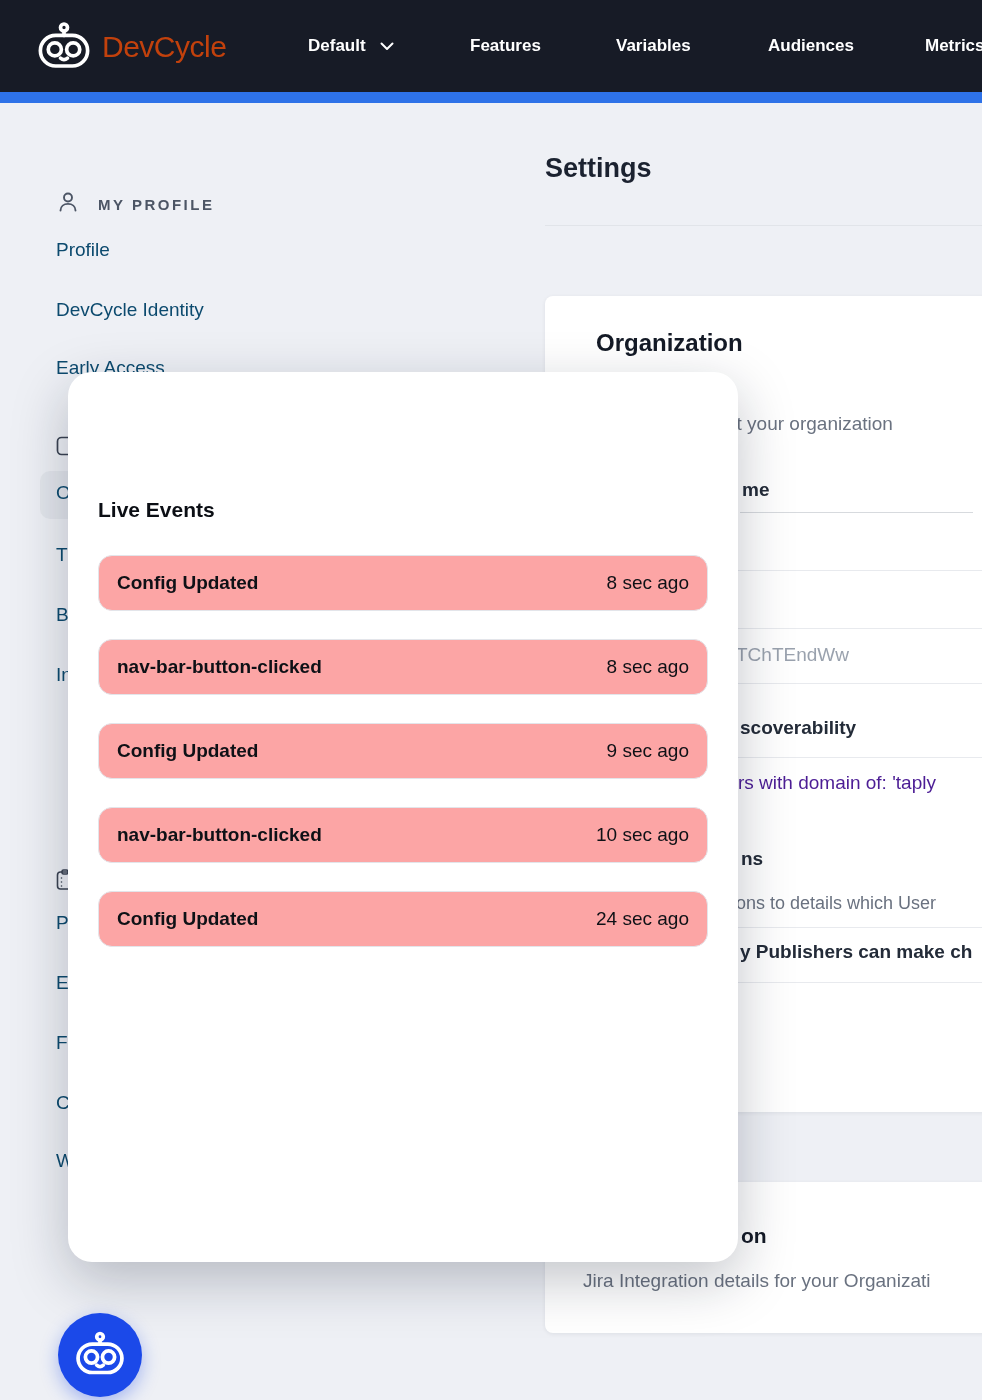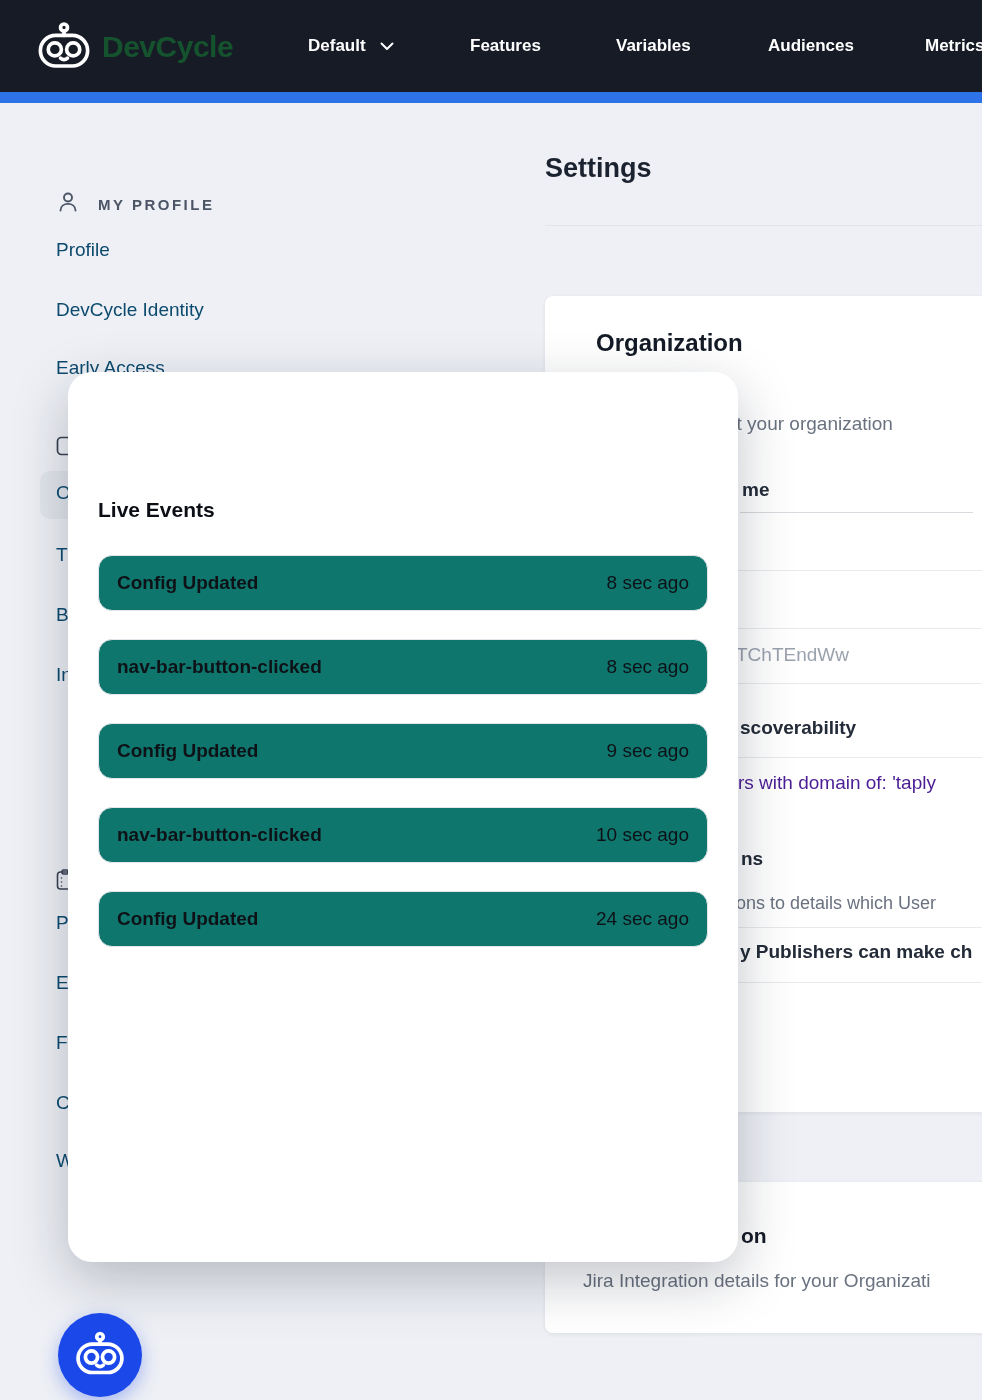--- a/index.html
+++ b/index.html
@@ -7,21 +7,21 @@
   #app {
     position:relative; width:982px; height:1400px; overflow:hidden;
     background:#eef0f5; font-family:"Liberation Sans", sans-serif;
   }
   .abs { position:absolute; }
 
   
   .navbar { left:0; top:0; width:982px; height:92px; background:#171b26; z-index:30; }
   .accent-bar { left:0; top:92px; width:982px; height:11px; background:#2e72e8; z-index:30; }
   .brand { left:36px; top:22px; display:flex; align-items:center; gap:10px; }
-  .brand-text { color:#14532d; font-size:30px; font-weight:700; letter-spacing:-0.5px; }
+  .brand-text { color:#c2410c; font-size:30px; font-weight:400; letter-spacing:-0.5px; }
   .nav-link { color:#fff; font-size:17px; font-weight:600; top:36px; white-space:nowrap; cursor:pointer; }
   .chev { display:inline-block; margin-left:10px; }
 
   
   .side-header { left:56px; top:190px; display:flex; align-items:center; gap:18px; }
   .side-header-label { color:#4c5565; font-size:15px; font-weight:700; letter-spacing:2.5px; }
   .side-item { left:56px; font-size:19px; color:#0c4a6e; white-space:nowrap; cursor:pointer; }
   .side-selected-bg { left:40px; top:471px; width:72px; height:48px; background:#e3e6ec; border-radius:10px; }
 
   
@@ -45,21 +45,21 @@
   .modal-title { position:absolute; left:69px; top:36px; font-size:26px; font-weight:800; color:#0b0e14; }
   .back-btn { position:absolute; left:25px; top:38px; width:32px; height:26px; cursor:pointer; }
   .env-pill {
     position:absolute; left:360px; top:32px; width:286px; height:40px; border-radius:20px;
     background:#c4f2e2; display:flex; align-items:center; justify-content:center; gap:12px; cursor:pointer;
   }
   .env-dot { width:11px; height:11px; border-radius:50%; background:#2ebfa5; }
   .env-label { color:#14574d; font-size:19px; font-weight:500; }
   .live-title { position:absolute; left:30px; top:126px; font-size:21px; font-weight:700; color:#0b0e14; }
   .event-row {
-    position:absolute; left:30px; width:610px; height:56px; background:#0f766e;
+    position:absolute; left:30px; width:610px; height:56px; background:#fca5a5;
     border:1.5px solid #e3e5ea; border-radius:14px; display:flex; align-items:center;
     justify-content:space-between; padding:0 18px; cursor:pointer;
   }
   .event-name { font-size:19px; font-weight:700; color:#0e1116; }
   .event-time { font-size:19px; color:#0e1116; }
 
   
   .fab {
     left:58px; top:1313px; width:84px; height:84px; border-radius:50%;
     background:#1b49e9; z-index:20; display:flex; align-items:center; justify-content:center; cursor:pointer;

